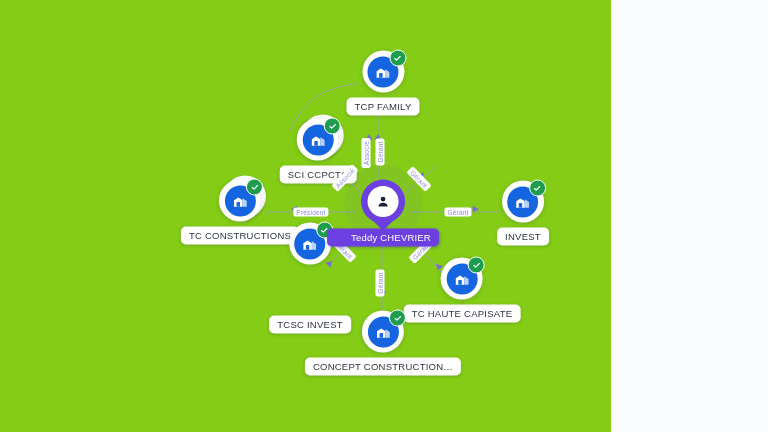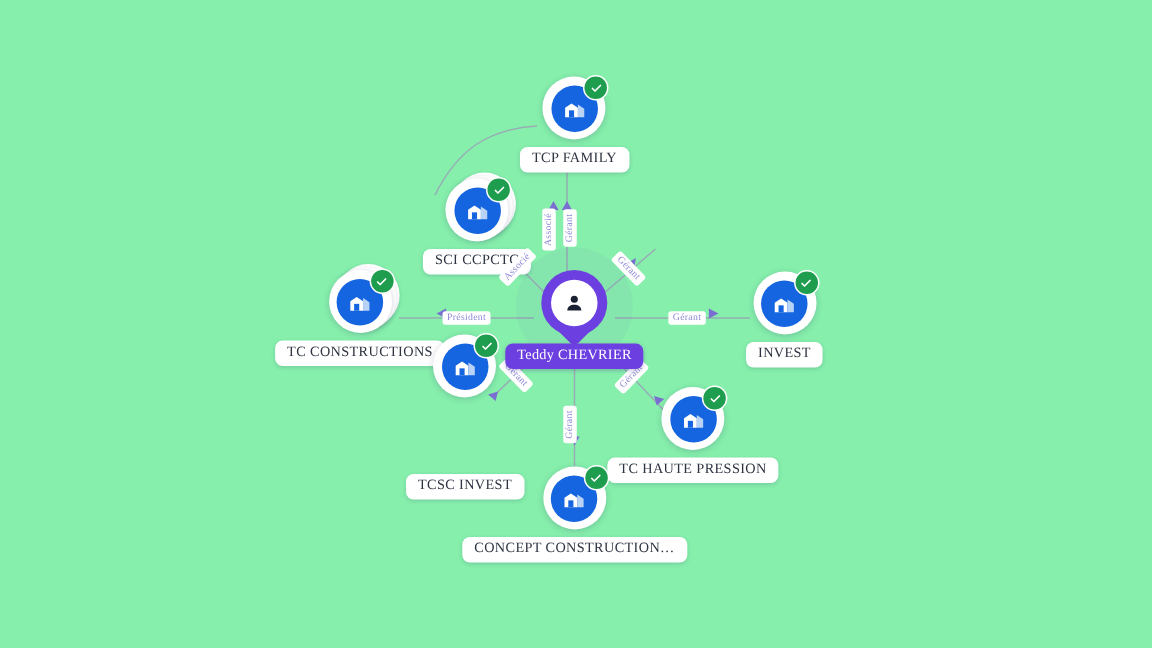--- a/index.html
+++ b/index.html
@@ -9,24 +9,23 @@
   body {
     width: 768px;
     height: 432px;
     overflow: hidden;
     background: #fafbfd;
     font-family: "Liberation Sans", sans-serif;
   }
 
   #graph-canvas {
     position: relative;
-    width: 768px;
+    width: 611px;
     height: 432px;
-    background: #86efac;
-    font-family: Liberation Serif, serif;
+    background: #84cc16;
   }
 
   #edge-layer {
     position: absolute;
     left: 0;
     top: 0;
     width: 768px;
     height: 432px;
   }
 
@@ -170,21 +169,21 @@
     display: flex;
     align-items: center;
     justify-content: center;
     z-index: 3;
   }
 
   .center-label {
     margin-top: -3px;
     background: #6c3fe0;
     border-radius: 5px;
-    padding: 3px 8px 4px 8px;
+    padding: 3px 8px 4px 24px;
     font-size: 9.5px;
     letter-spacing: 0.2px;
     color: #ffffff;
     white-space: nowrap;
     box-shadow: 0 1px 3px rgba(60,40,140,0.30);
     z-index: 7;
     text-align: right;
   }
 
   
@@ -361,21 +360,21 @@
             <rect x="6.6" y="13.5" width="4.8" height="6.5" fill="#1565e0"></rect>
           </svg>
         </div>
       </div>
       <div class="node-badge">
         <svg width="8" height="8" viewBox="0 0 24 24">
             <path d="M20 6L9 17l-5-5" stroke="#ffffff" stroke-width="3.4" fill="none" stroke-linecap="round" stroke-linejoin="round"></path>
           </svg>
       </div>
     </div>
-    <div class="node-label">TC HAUTE PRESSION</div>
+    <div class="node-label">TC HAUTE CAPISATE</div>
   </div>
 
   <div class="node" style="left:383px; top:343px;text-align:center;">
     <div class="node-puck">
       <div class="node-disc">
         <div class="node-inner">
           <svg width="17" height="17" viewBox="0 0 24 24" fill="none">
             <path d="M3 20V11l6-4 6 4v9H3z" fill="#ffffff"></path>
             <path d="M15 20V8l6 4v8h-6z" fill="#b9d3f7"></path>
             <rect x="6.6" y="13.5" width="4.8" height="6.5" fill="#1565e0"></rect>

